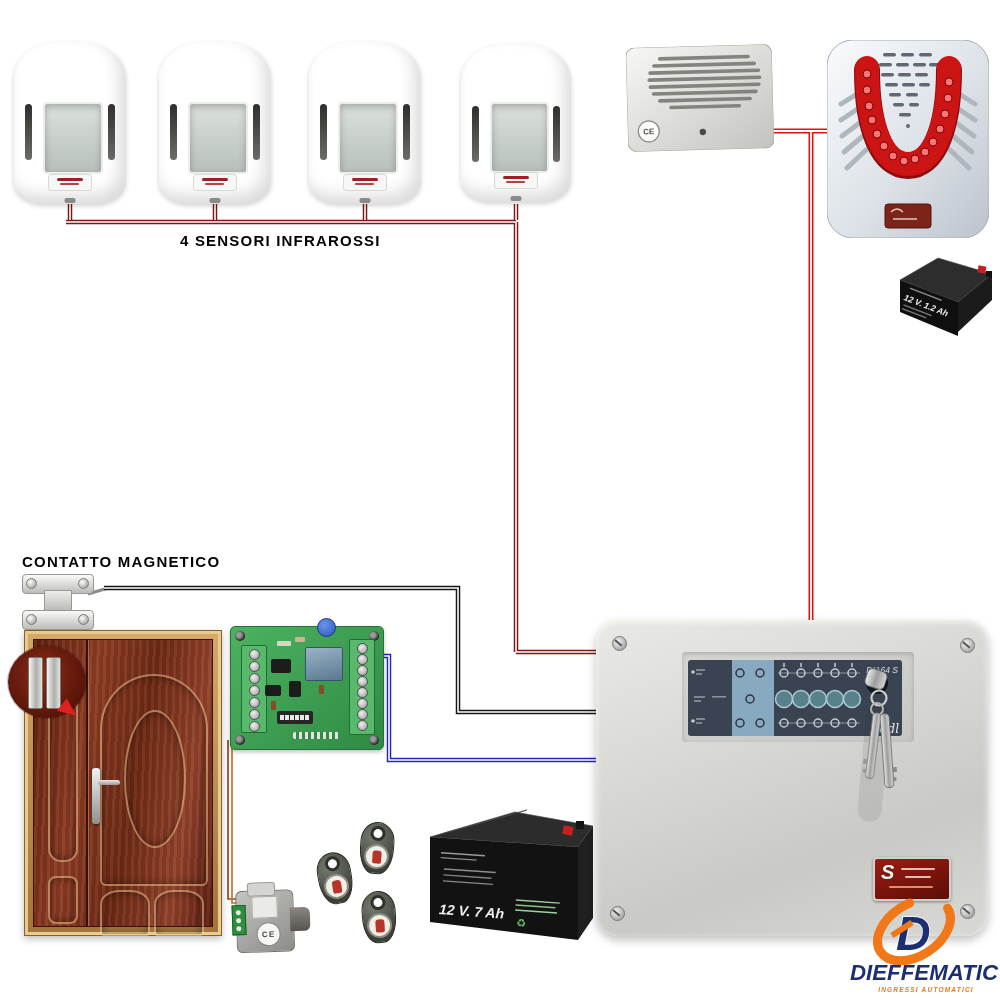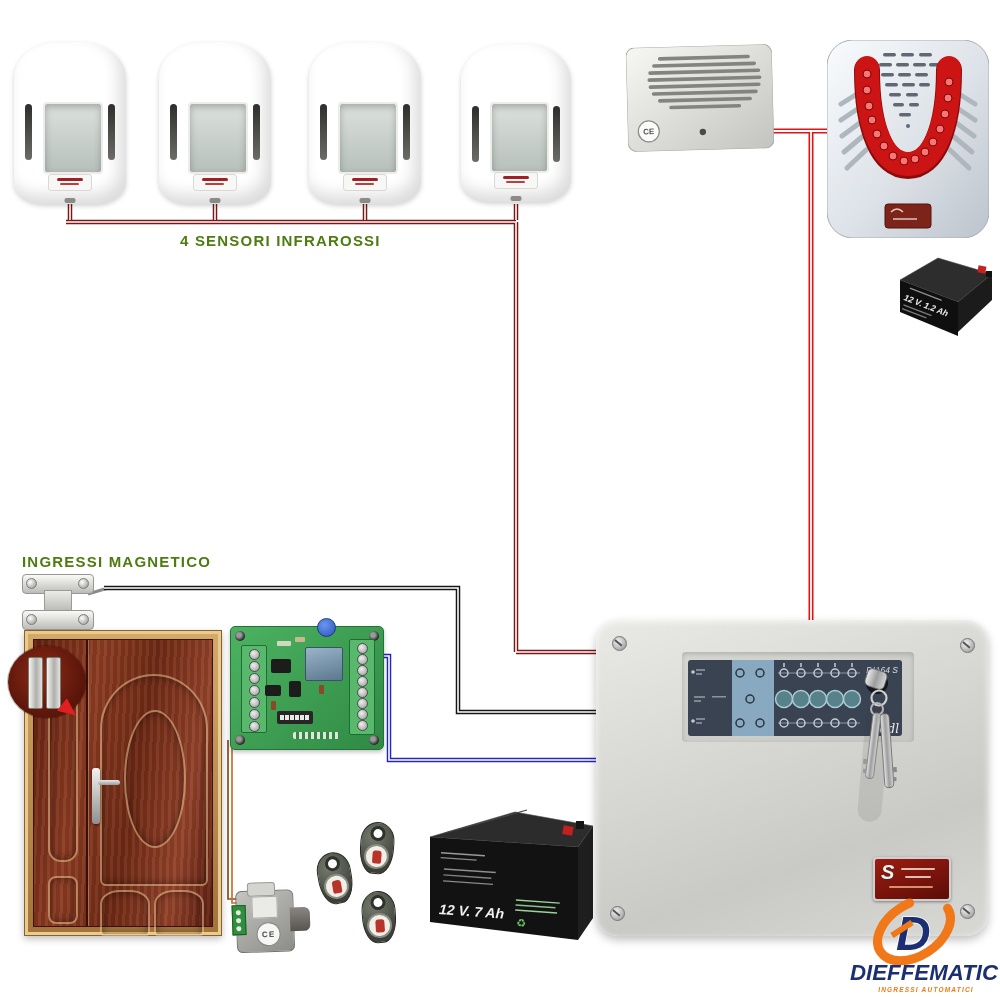--- a/index.html
+++ b/index.html
@@ -3,21 +3,21 @@
 <meta charset="utf-8">
 <style>
   html,body{margin:0;padding:0;background:#fff;}
   #canvas{position:relative;width:1000px;height:1000px;background:#fff;overflow:hidden;
           font-family:"Liberation Sans",sans-serif;}
   .abs{position:absolute;}
   
   #wires{position:absolute;left:0;top:0;z-index:1;}
   
   .diagram-label{position:absolute;z-index:5;font-weight:bold;font-size:15px;
-                 letter-spacing:1.2px;color:#4d7c0f;white-space:nowrap;}
+                 letter-spacing:1.2px;color:#000000;white-space:nowrap;}
   
   .pir{position:absolute;width:112px;height:162px;z-index:3;}
   .pir-body{position:absolute;inset:0;border-radius:44px 44px 30px 30px/36px 36px 22px 22px;
     background:linear-gradient(150deg,#fefefc 8%,#ececе8 40%,#e6e6e2 55%,#c3c3bd 95%);
     background:linear-gradient(150deg,#fefefc 8%,#ececе8 40%,#c3c3bd 95%);
     box-shadow:inset -7px -9px 16px rgba(0,0,0,.14), inset 6px 8px 12px rgba(255,255,255,.85),
                0 2px 5px rgba(0,0,0,.18);}
   .pir-window{position:absolute;left:26%;top:37%;width:50%;height:42%;
     background:linear-gradient(180deg,#dce1dd,#b7c0bb);border:2px solid #ecedeb;border-radius:4px;
     box-shadow:inset 0 3px 7px rgba(0,0,0,.25);}
@@ -336,21 +336,21 @@
       <rect x="100" y="25" width="6" height="6" fill="#111"></rect>
       <g transform="rotate(21 18 52)">
         <rect x="20" y="40" width="34" height="1.4" fill="#8e8e8e"></rect>
         <text x="18" y="54" font-size="8.5" font-weight="bold" font-style="italic" fill="#ececec">12 V. 1.2 Ah</text>
         <rect x="20" y="58" width="30" height="1.2" fill="#7c7c7c"></rect>
         <rect x="20" y="62" width="26" height="1.2" fill="#7c7c7c"></rect>
       </g>
     </svg>
   </div>
 
-  <div class="diagram-label" style="left:22px;top:553px">INGRESSI MAGNETICO</div>
+  <div class="diagram-label" style="left:22px;top:553px">CONTATTO MAGNETICO</div>
   <div class="mag">
     <div class="bar" style="top:4px"></div>
     <div class="mid"></div>
     <div class="bar" style="top:40px"></div>
     <div class="screw" style="left:6px;top:8px"></div>
       <div class="screw" style="left:58px;top:8px"></div>
     <div class="screw" style="left:6px;top:44px"></div>
       <div class="screw" style="left:58px;top:44px"></div>
   </div>
 

